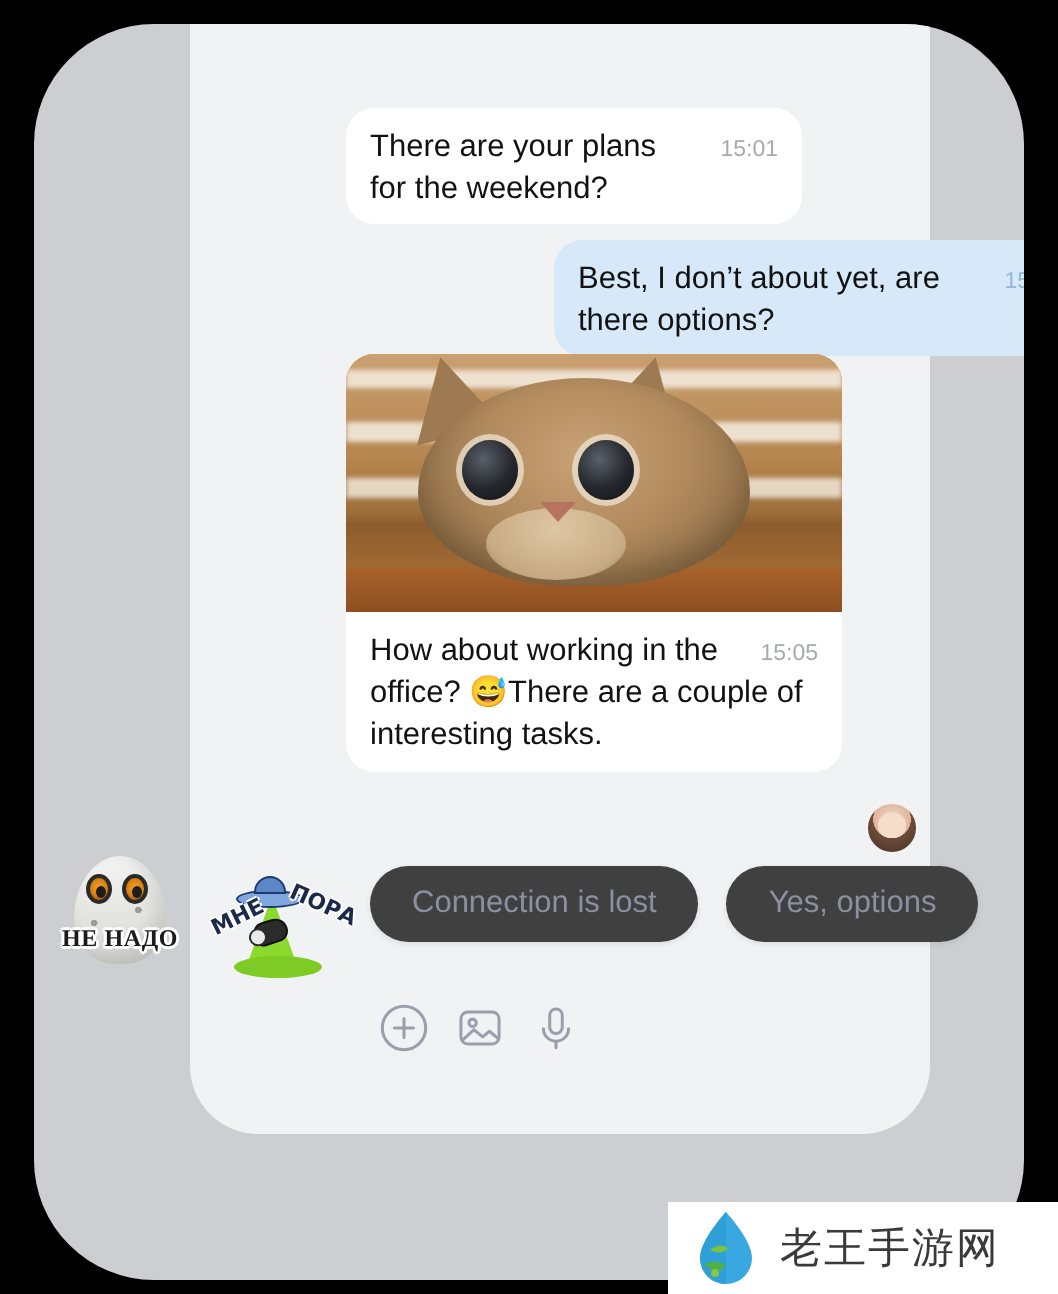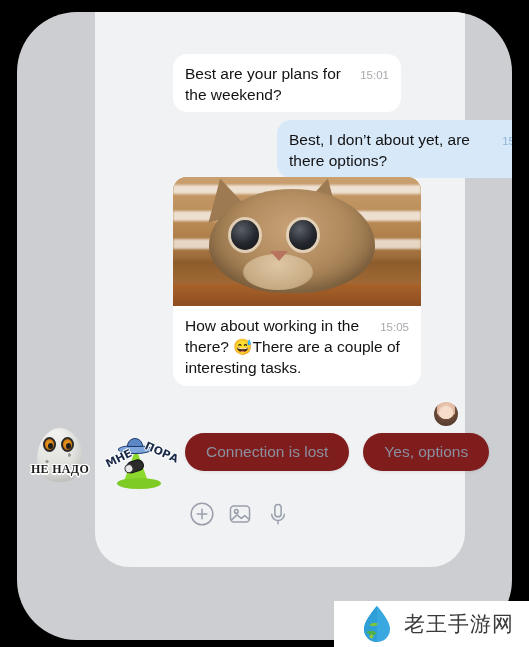--- a/index.html
+++ b/index.html
@@ -285,21 +285,21 @@
     position: absolute;
     left: 168px; top: 421px;
     display: flex;
     gap: 14px;
   }
   .pill {
     height: 38px;
     line-height: 38px;
     padding: 0 21px;
     border-radius: 19px;
-    background: #7f1d1d;
+    background: #404040;
     color: #8b90a0;
     font-size: 15.5px;
     white-space: nowrap;
     box-shadow: 0 1px 3px rgba(40,45,60,.10);
   }
 
   
   #input-bar {
     position: absolute;
     left: 78px; top: 478px;
@@ -336,21 +336,21 @@
   #emoji-button svg { display:block; width:22px; height:22px; }
 
   
   #watermark {
     position: absolute;
     left: 334px; top: 601px;
     width: 195px; height: 46px;
     background: #ffffff;
     display: flex;
     align-items: center;
-    padding-left: 26px;
+    padding-left: 12px;
     box-sizing: border-box;
   }
   #watermark-logo { width: 34px; height: 38px; flex: 0 0 auto; }
   #watermark-text {
     margin-left: 10px;
     font-family: "DejaVu Sans", sans-serif;
     font-size: 21px;
     color: #3a3a3a;
     letter-spacing: 1px;
   }
@@ -358,21 +358,21 @@
 </head>
 <body>
 
 <div id="outer-card">
 
   <div id="chat-panel">
 
     <div class="msg-row" id="msg-1">
       <div class="bubble incoming">
         <span class="time">15:01</span>
-        <span class="txt">Best are your plans for the weekend?</span>
+        <span class="txt">There are your plans for the weekend?</span>
       </div>
     </div>
 
     <div class="msg-row" id="msg-2">
       <div class="bubble outgoing">
         <span class="time">15:02</span>
         <span class="txt">Best, I don’t about yet, are there options?</span>
       </div>
     </div>
 
@@ -385,21 +385,21 @@
           <div class="ph-ear l"></div>
           <div class="ph-ear r"></div>
           <div class="ph-head"></div>
           <div class="ph-muzzle"></div>
           <div class="ph-eye l"></div>
           <div class="ph-eye r"></div>
           <div class="ph-nose"></div>
         </div>
         <div class="photo-caption">
           <span class="time">15:05</span>
-          <span>How about working in the there? </span><span>😅</span><span>There are a couple of interesting tasks.</span>
+          <span>How about working in the office? </span><span>😅</span><span>There are a couple of interesting tasks.</span>
         </div>
       </div>
     </div>
 
     <div id="input-bar">
       <div class="ibtn">
         <svg viewBox="0 0 24 24" fill="none" stroke="currentColor" stroke-width="1.4">
           <circle cx="12" cy="12" r="10"></circle>
           <path d="M12 7.6v8.8M7.6 12h8.8" stroke-linecap="round"></path>
         </svg>

